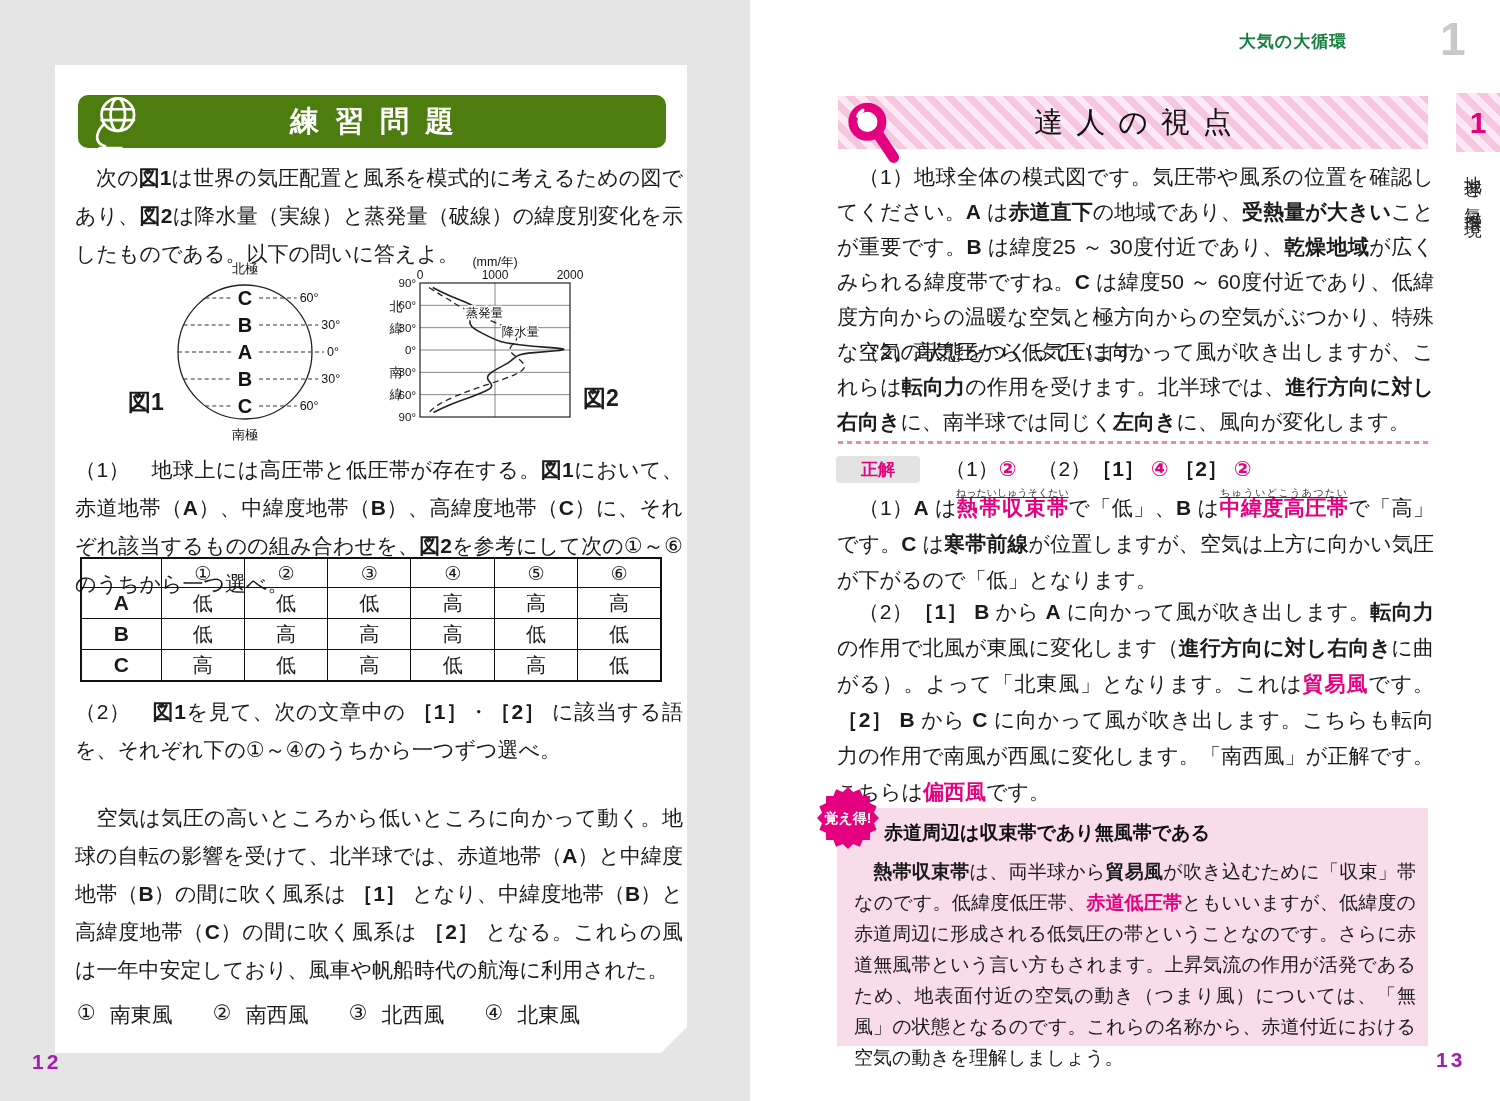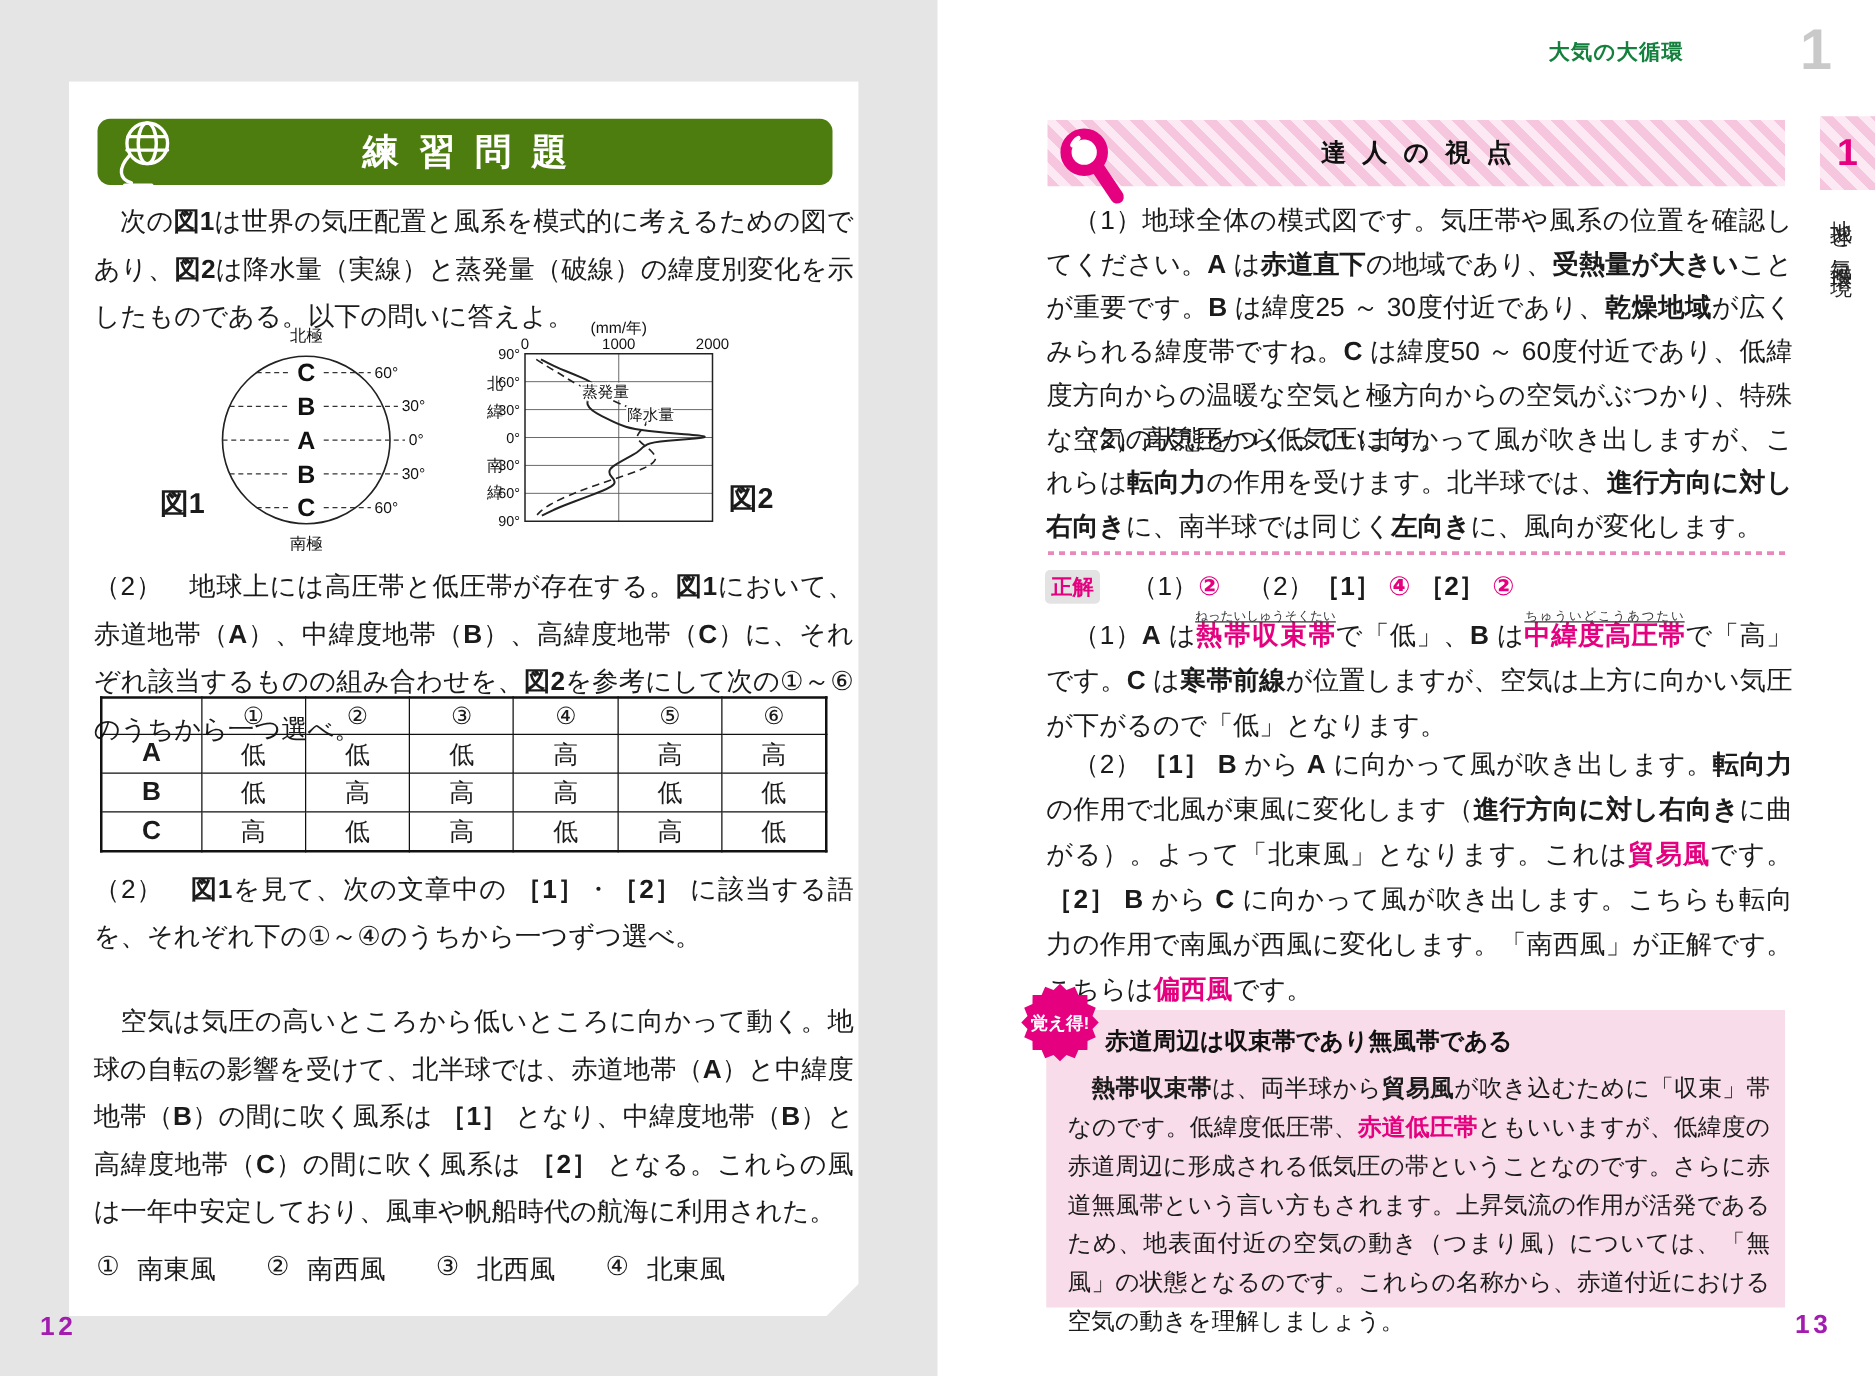--- a/index.html
+++ b/index.html
@@ -39,32 +39,32 @@
   .options{position:absolute;left:22px;top:936px;width:600px;display:flex;gap:40px;font-size:21px;}
   .options .opt{display:flex;gap:14px;}
   
   .chapter-title{left:1160px;top:30px;width:266px;text-align:center;font-size:17px;color:#15803d;letter-spacing:1px;font-weight:bold;}
   .chapter-num{left:1440px;top:12px;font-size:46px;font-weight:700;color:#c9c9c9;}
   .stripes{background:repeating-linear-gradient(45deg,#f5c6dd 0 7px,#fce9f3 7px 14px);}
   .expert-header{
     left:838px;top:96px;width:590px;height:53px;
     display:flex;align-items:center;justify-content:center;overflow:visible;
   }
-  .expert-header .bar-title{color:#111;font-size:20px;font-weight:700;letter-spacing:13px;text-indent:13px;}
+  .expert-header .bar-title{color:#111;font-size:29px;font-weight:400;letter-spacing:13px;text-indent:13px;}
   .magnifier-icon{position:absolute;left:4px;top:2px;width:62px;height:72px;}
   .side-tab{left:1456px;top:93px;width:44px;height:59px;display:flex;align-items:center;justify-content:center;}
   .side-tab-num{color:#e4007f;font-size:30px;font-weight:700;}
   .side-label{left:1461px;top:162px;writing-mode:vertical-rl;font-size:17.5px;letter-spacing:4px;color:#222;height:300px;}
   .rpara{position:absolute;margin:1px;width:597px;font-size:21px;text-align:justify;}
   .v1{left:836px;top:158px;line-height:35px;}
   .v2{left:836px;top:333px;line-height:35px;}
   .dotted-divider{left:838px;top:441px;width:590px;height:3px;
     background:repeating-linear-gradient(90deg,#e989bb 0 5px,rgba(0,0,0,0) 5px 9px);}
   .answer-line{left:836px;top:455px;display:flex;align-items:center;font-size:21px;}
-  .answer-badge{background:#e3e3e3;color:#e4007f;font-weight:700;font-size:17px;border-radius:4px;padding:2px 5px;margin-right:4px;}
+  .answer-badge{background:#e3e3e3;color:#e4007f;font-weight:700;font-size:17px;border-radius:4px;padding:2px 25px;margin-right:4px;}
   .expl1{left:836px;top:487px;line-height:36px;}
   .expl2{left:836px;top:593px;line-height:36px;}
   ruby rt{font-size:10px;color:#333;font-weight:400;letter-spacing:0;text-decoration:underline;}
   .memo-box{left:837px;top:808px;width:591px;height:238px;background:#f9dce9;}
   .memo-title{position:absolute;left:47px;top:12px;font-size:19px;font-weight:700;color:#111;}
   .memo-body{position:absolute;left:17px;top:48px;width:562px;margin:0;font-size:19px;line-height:31px;text-align:justify;}
   #memo-badge{position:absolute;left:816px;top:786px;width:64px;height:64px;}
   .seg-b{font-weight:700;}
   .seg-m{color:#e4007f;font-weight:700;}
   svg text{font-family:"Liberation Sans","DejaVu Sans",sans-serif;}
@@ -144,21 +144,21 @@
       <text x="31" y="166" fill="#111" font-size="11.5" text-anchor="end">90°</text>
       <text x="11" y="56.28888888888889" fill="#111" font-size="13" text-anchor="middle">北</text>
       <text x="11" y="78.28888888888889" fill="#111" font-size="13" text-anchor="middle">緯</text>
       <text x="11" y="121.8" fill="#111" font-size="13" text-anchor="middle">南</text>
       <text x="11" y="143.8" fill="#111" font-size="13" text-anchor="middle">緯</text>
       <text x="80.75" y="62.24444444444445" fill="#111" font-size="12.5" paint-order="stroke" stroke="#fff" stroke-width="3">蒸発量</text>
       <text x="116.75" y="80.85555555555555" fill="#111" font-size="12.5" paint-order="stroke" stroke="#fff" stroke-width="3">降水量</text>
     </svg>
   <div class="fig-caption fig2-cap">図2</div>
 
-  <p class="para q1"><span>（2）　地球上には高圧帯と低圧帯が存在する。</span><span class="seg-b">図1</span><span>において、赤道地帯（</span><span class="seg-b">A</span><span>）、中緯度地帯（</span><span class="seg-b">B</span><span>）、高緯度地帯（</span><span class="seg-b">C</span><span>）に、それぞれ該当するものの組み合わせを、</span><span class="seg-b">図2</span><span>を参考にして次の①～⑥のうちから一つ選べ。</span></p>
+  <p class="para q1"><span>（1）　地球上には高圧帯と低圧帯が存在する。</span><span class="seg-b">図1</span><span>において、赤道地帯（</span><span class="seg-b">A</span><span>）、中緯度地帯（</span><span class="seg-b">B</span><span>）、高緯度地帯（</span><span class="seg-b">C</span><span>）に、それぞれ該当するものの組み合わせを、</span><span class="seg-b">図2</span><span>を参考にして次の①～⑥のうちから一つ選べ。</span></p>
 
   <table id="choice-table">
       <colgroup>
         <col style="width: 80px;">
         <col>
         <col>
         <col>
         <col>
         <col>
         <col>

